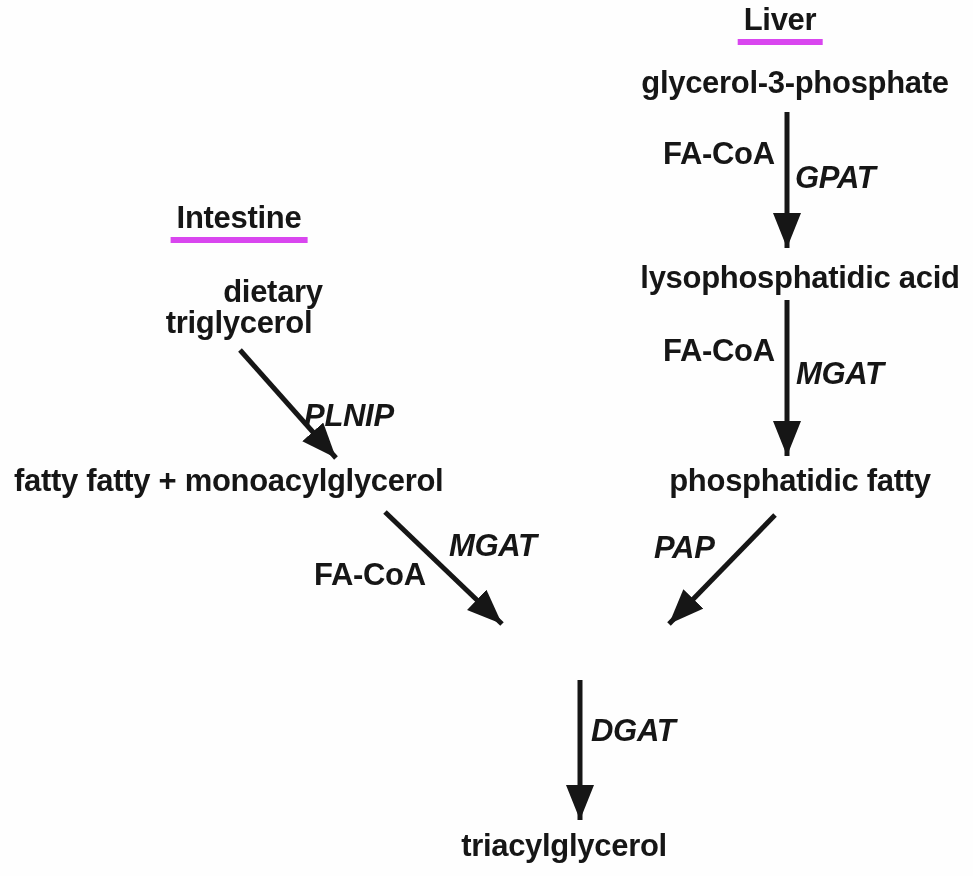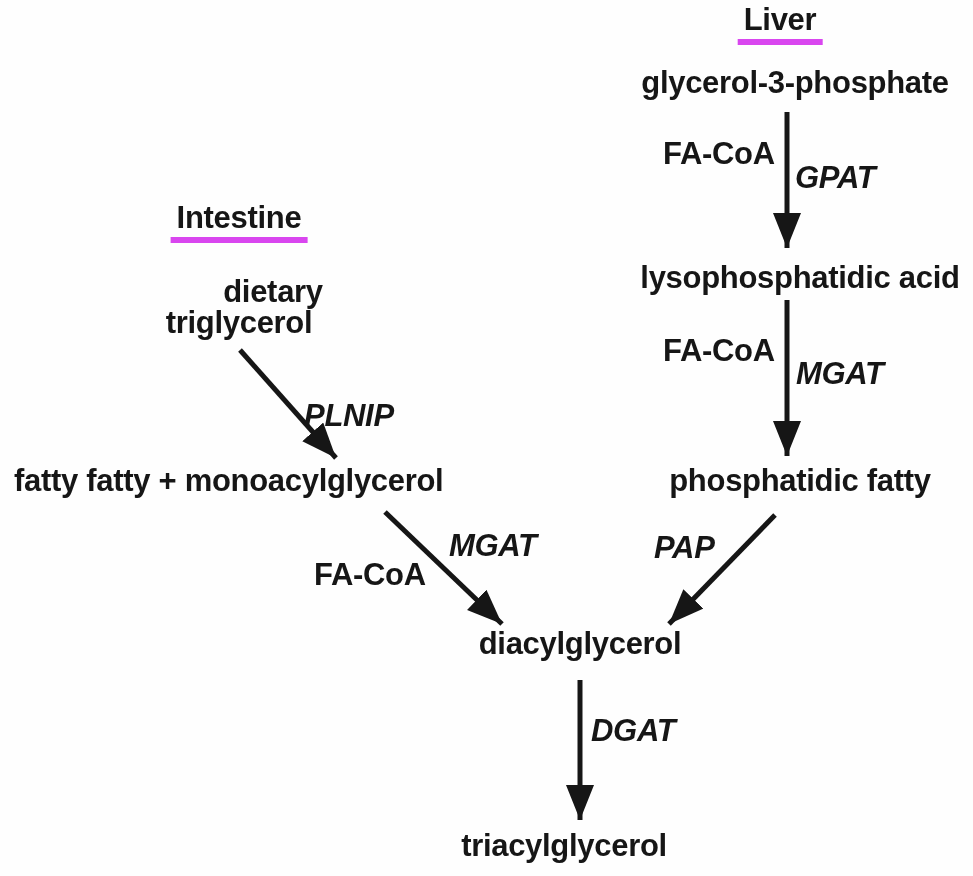--- a/index.html
+++ b/index.html
@@ -87,19 +87,18 @@
   <div class="label centered" style="left:237px; top:276px;margin-left:36px;">dietary</div>
   <div class="label centered" style="left:239px; top:307px;">triglycerol</div>
 
   <div class="label enzyme" style="left:304px; top:377px;margin-top:23px;">PLNIP</div>
 
   <div class="label" style="left:14px; top:465px;">fatty fatty + monoacylglycerol</div>
 
   <div class="label enzyme" style="left:449px; top:530px;text-align:right;">MGAT</div>
   <div class="label" style="left:314px; top:559px;">FA-CoA</div>
 
-  <div class="label centered" style="left:580px; top:628px;">diacylglycerol</div>
 
   <div class="label enzyme" style="left:591px; top:715px;">DGAT</div>
 
   <div class="label centered" style="left:564px; top:830px;text-align:right;">triacylglycerol</div>
 
 </div>
 
 </body></html>

